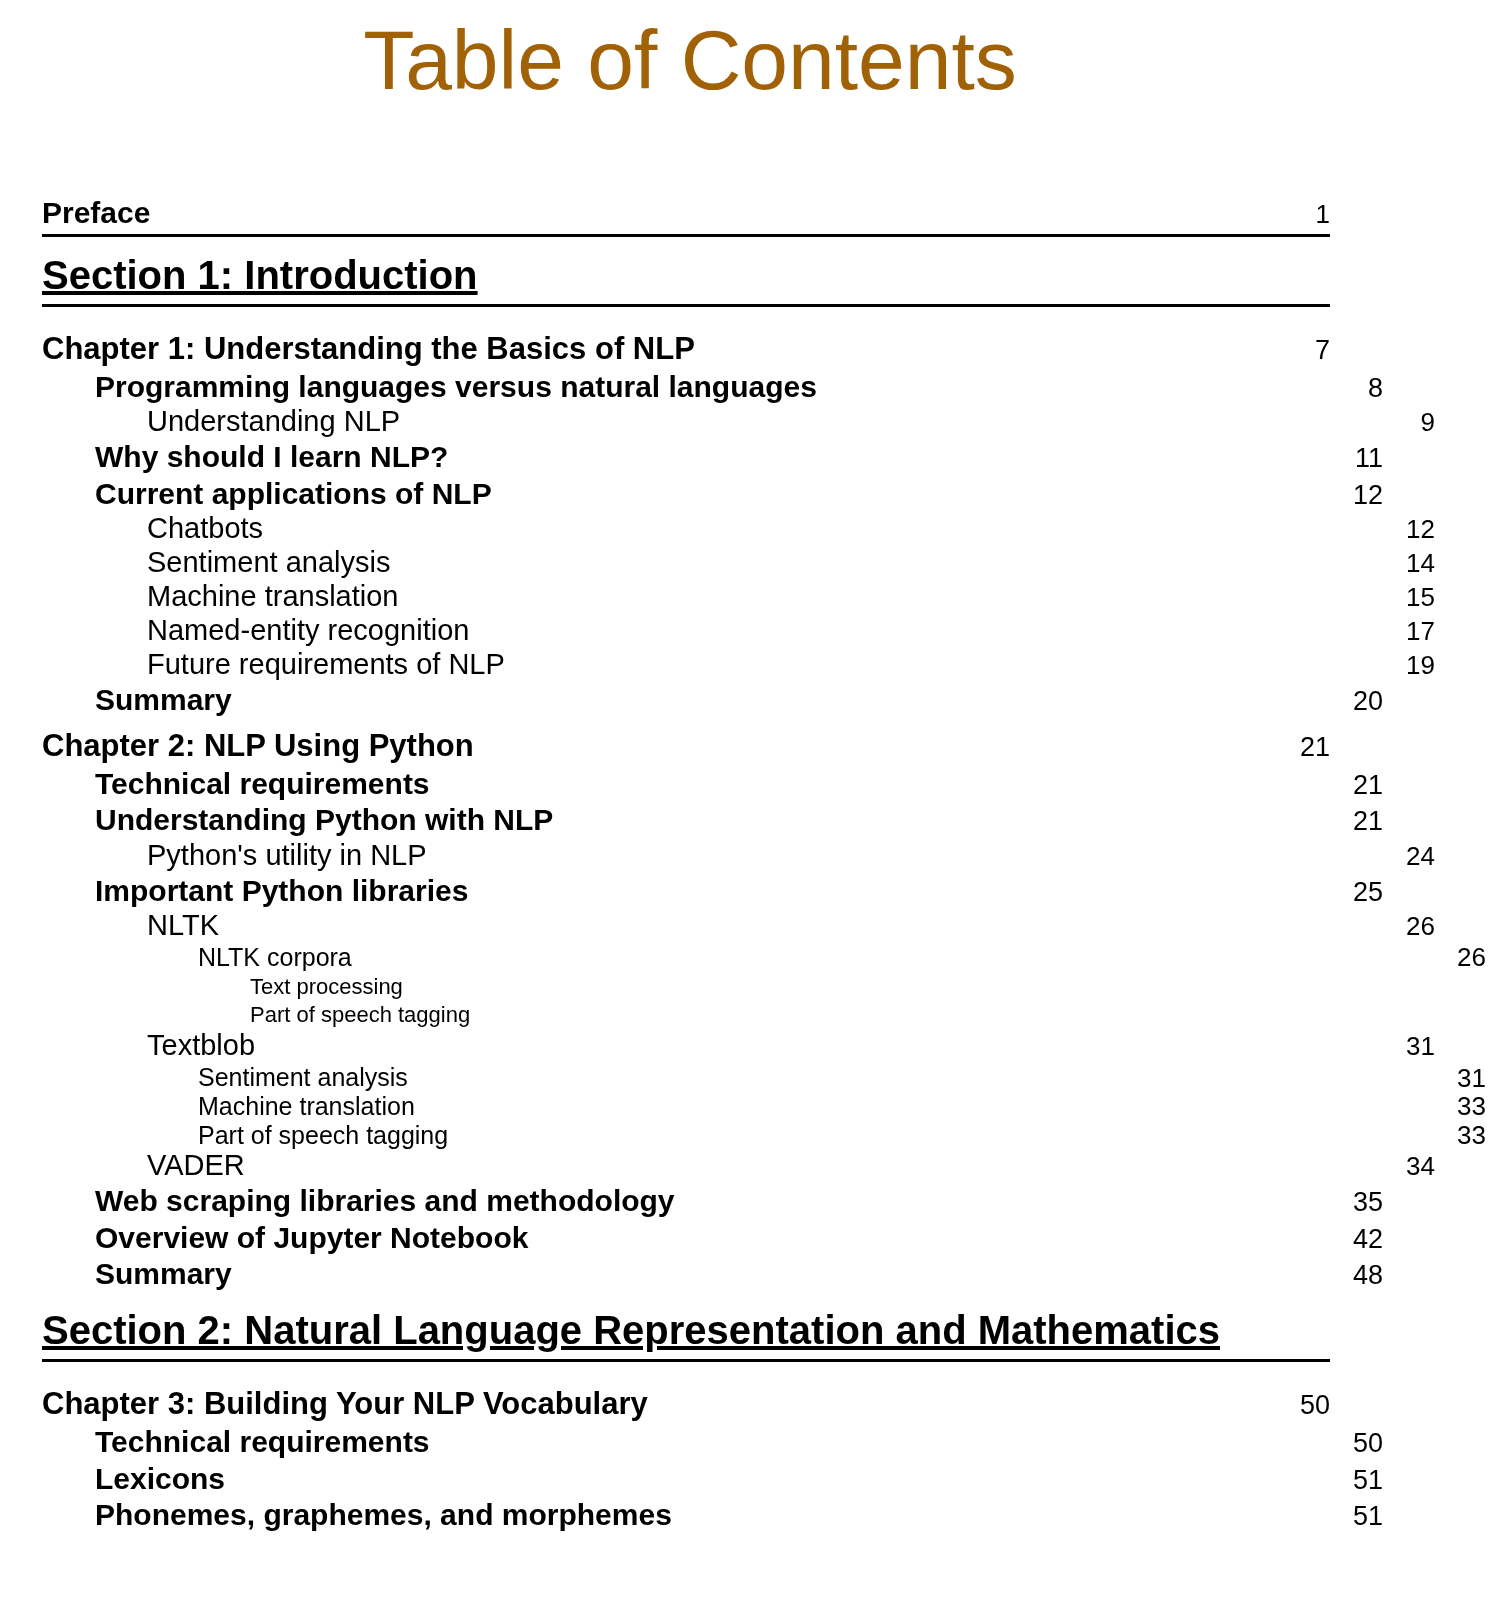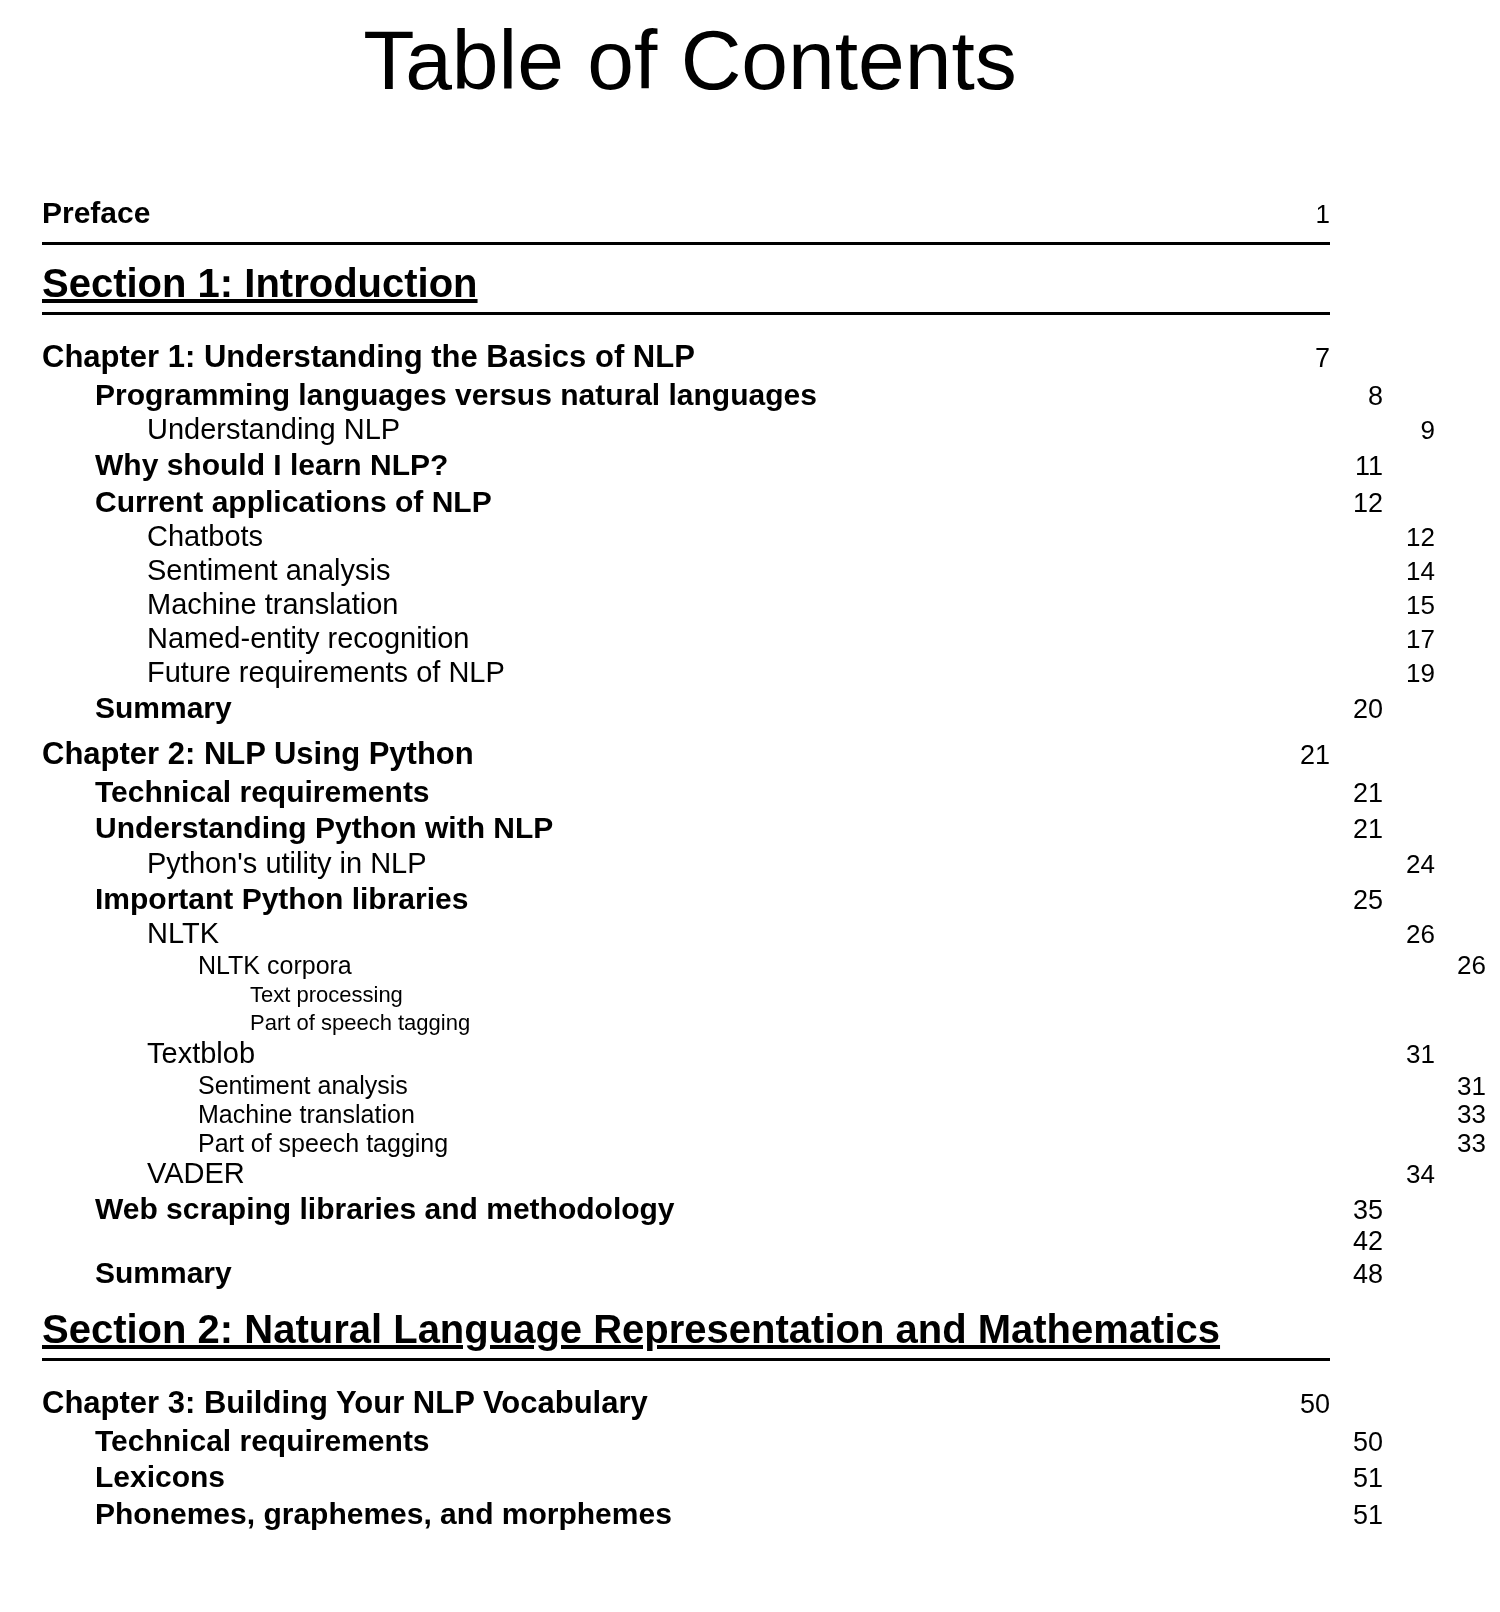--- a/index.html
+++ b/index.html
@@ -24,21 +24,21 @@
 
   
   .toc-title {
     text-align: center;
     font-size: 84px;
     font-weight: 400;
     line-height: 1.0;
     letter-spacing: 0px;
     padding-top: 18px;
     padding-right: 120px;
-    color: #000000;
+    color: #a16207;
     white-space: nowrap;
   }
 
   
   .toc-body {
     position: absolute;
     left: 42px;
     top: 196px;
     width: 1288px;
   }
@@ -64,21 +64,21 @@
     font-weight: 400;
     font-size: 27px;
     line-height: 1;
   }
 
   
   .front-row {
     font-size: 30px;
     font-weight: bold;
     padding-bottom: 4px;
-    margin-bottom: 8px;
+    margin-bottom: 0;
   }
   .front-row .pageno { font-size: 26px; font-weight: 400; }
 
   
   .section-row {
     font-size: 40px;
     font-weight: bold;
     line-height: 1.22;
     padding-top: 14px;
     padding-bottom: 4px;
@@ -291,20 +291,21 @@
             <span class="label">VADER</span>
             <span class="filler"></span>
             <span class="pageno">34</span>
           </div>
           <div class="row lvl1">
             <span class="label">Web scraping libraries and methodology</span>
             <span class="filler"></span>
             <span class="pageno">35</span>
           </div>
           <div class="row lvl1">
+            <span class="label">Overview of Jupyter Notebook</span>
             <span class="filler"></span>
             <span class="pageno">42</span>
           </div>
           <div class="row lvl1">
             <span class="label">Summary</span>
             <span class="filler"></span>
             <span class="pageno">48</span>
           </div>
         </div>
       </div>

